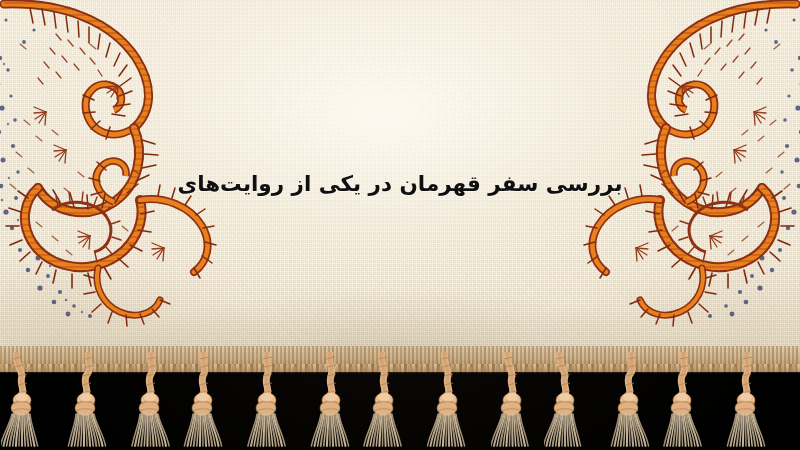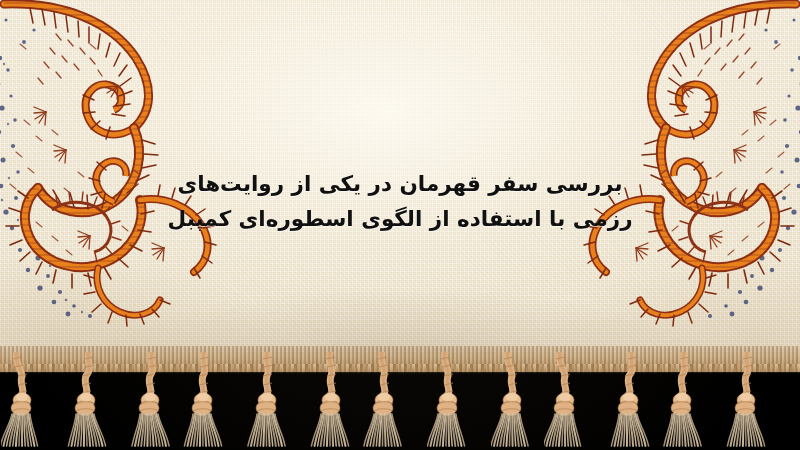--- a/index.html
+++ b/index.html
@@ -569,21 +569,20 @@
           <path d="M140,170 l6,5"></path>
             <path d="M96,44 l6,5"></path>
             <path d="M26,44 l6,5"></path>
         </g>
       </g>
     </svg>
   </div>
 
   <div class="title-wrap">
     <span class="title-line">بررسی سفر قهرمان در یکی از روایت‌های</span>
-    <span class="title-line">رزمی با استفاده از الگوی اسطوره‌ای کمپبل</span>
   </div>
 
   <div class="fringe">
       <div class="tassel" style="left: 1px;">
       <svg width="46" height="96" viewBox="0 0 46 96" aria-hidden="true">
 
         <path d="M16,0 C13,10 20,16 21,24 C18,32 24,36 21,44" stroke="#dfb183" stroke-width="7" fill="none" stroke-linecap="round"></path>
         <path d="M16,0 C13,10 20,16 21,24 C18,32 24,36 21,44" stroke="#c79a6b" stroke-width="3.4" fill="none" stroke-linecap="round" opacity=".55"></path>
 
         <g stroke="#b8studio" fill="none"></g>

